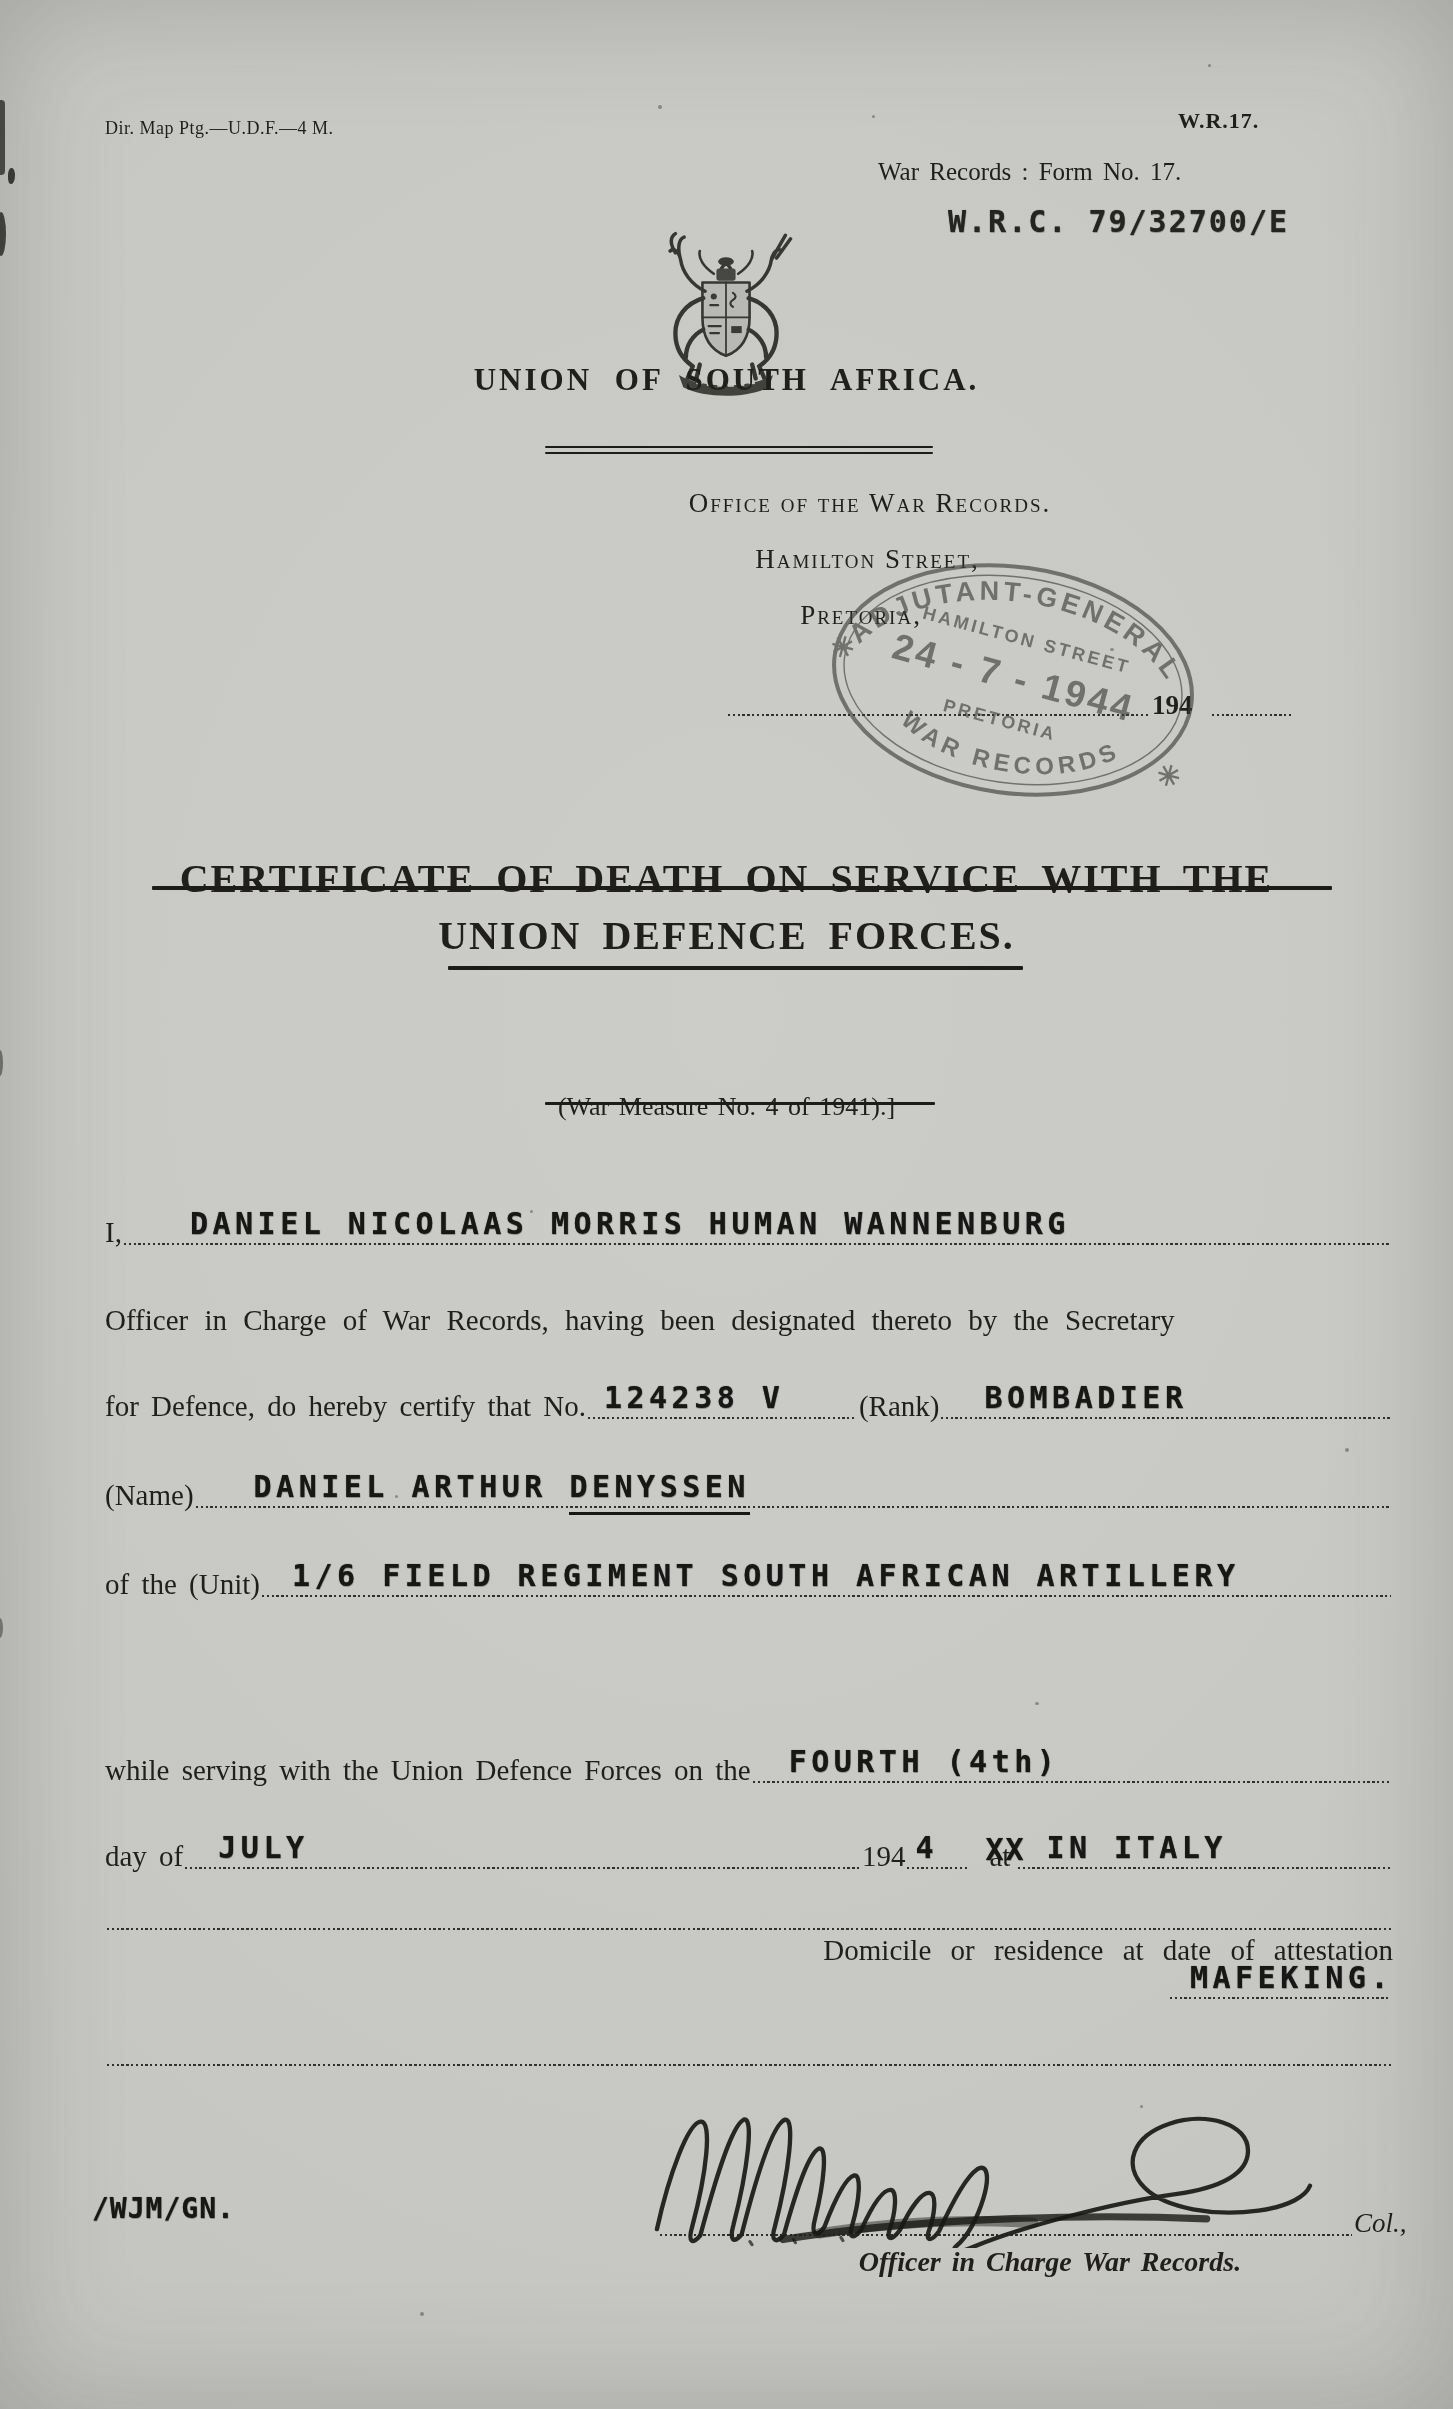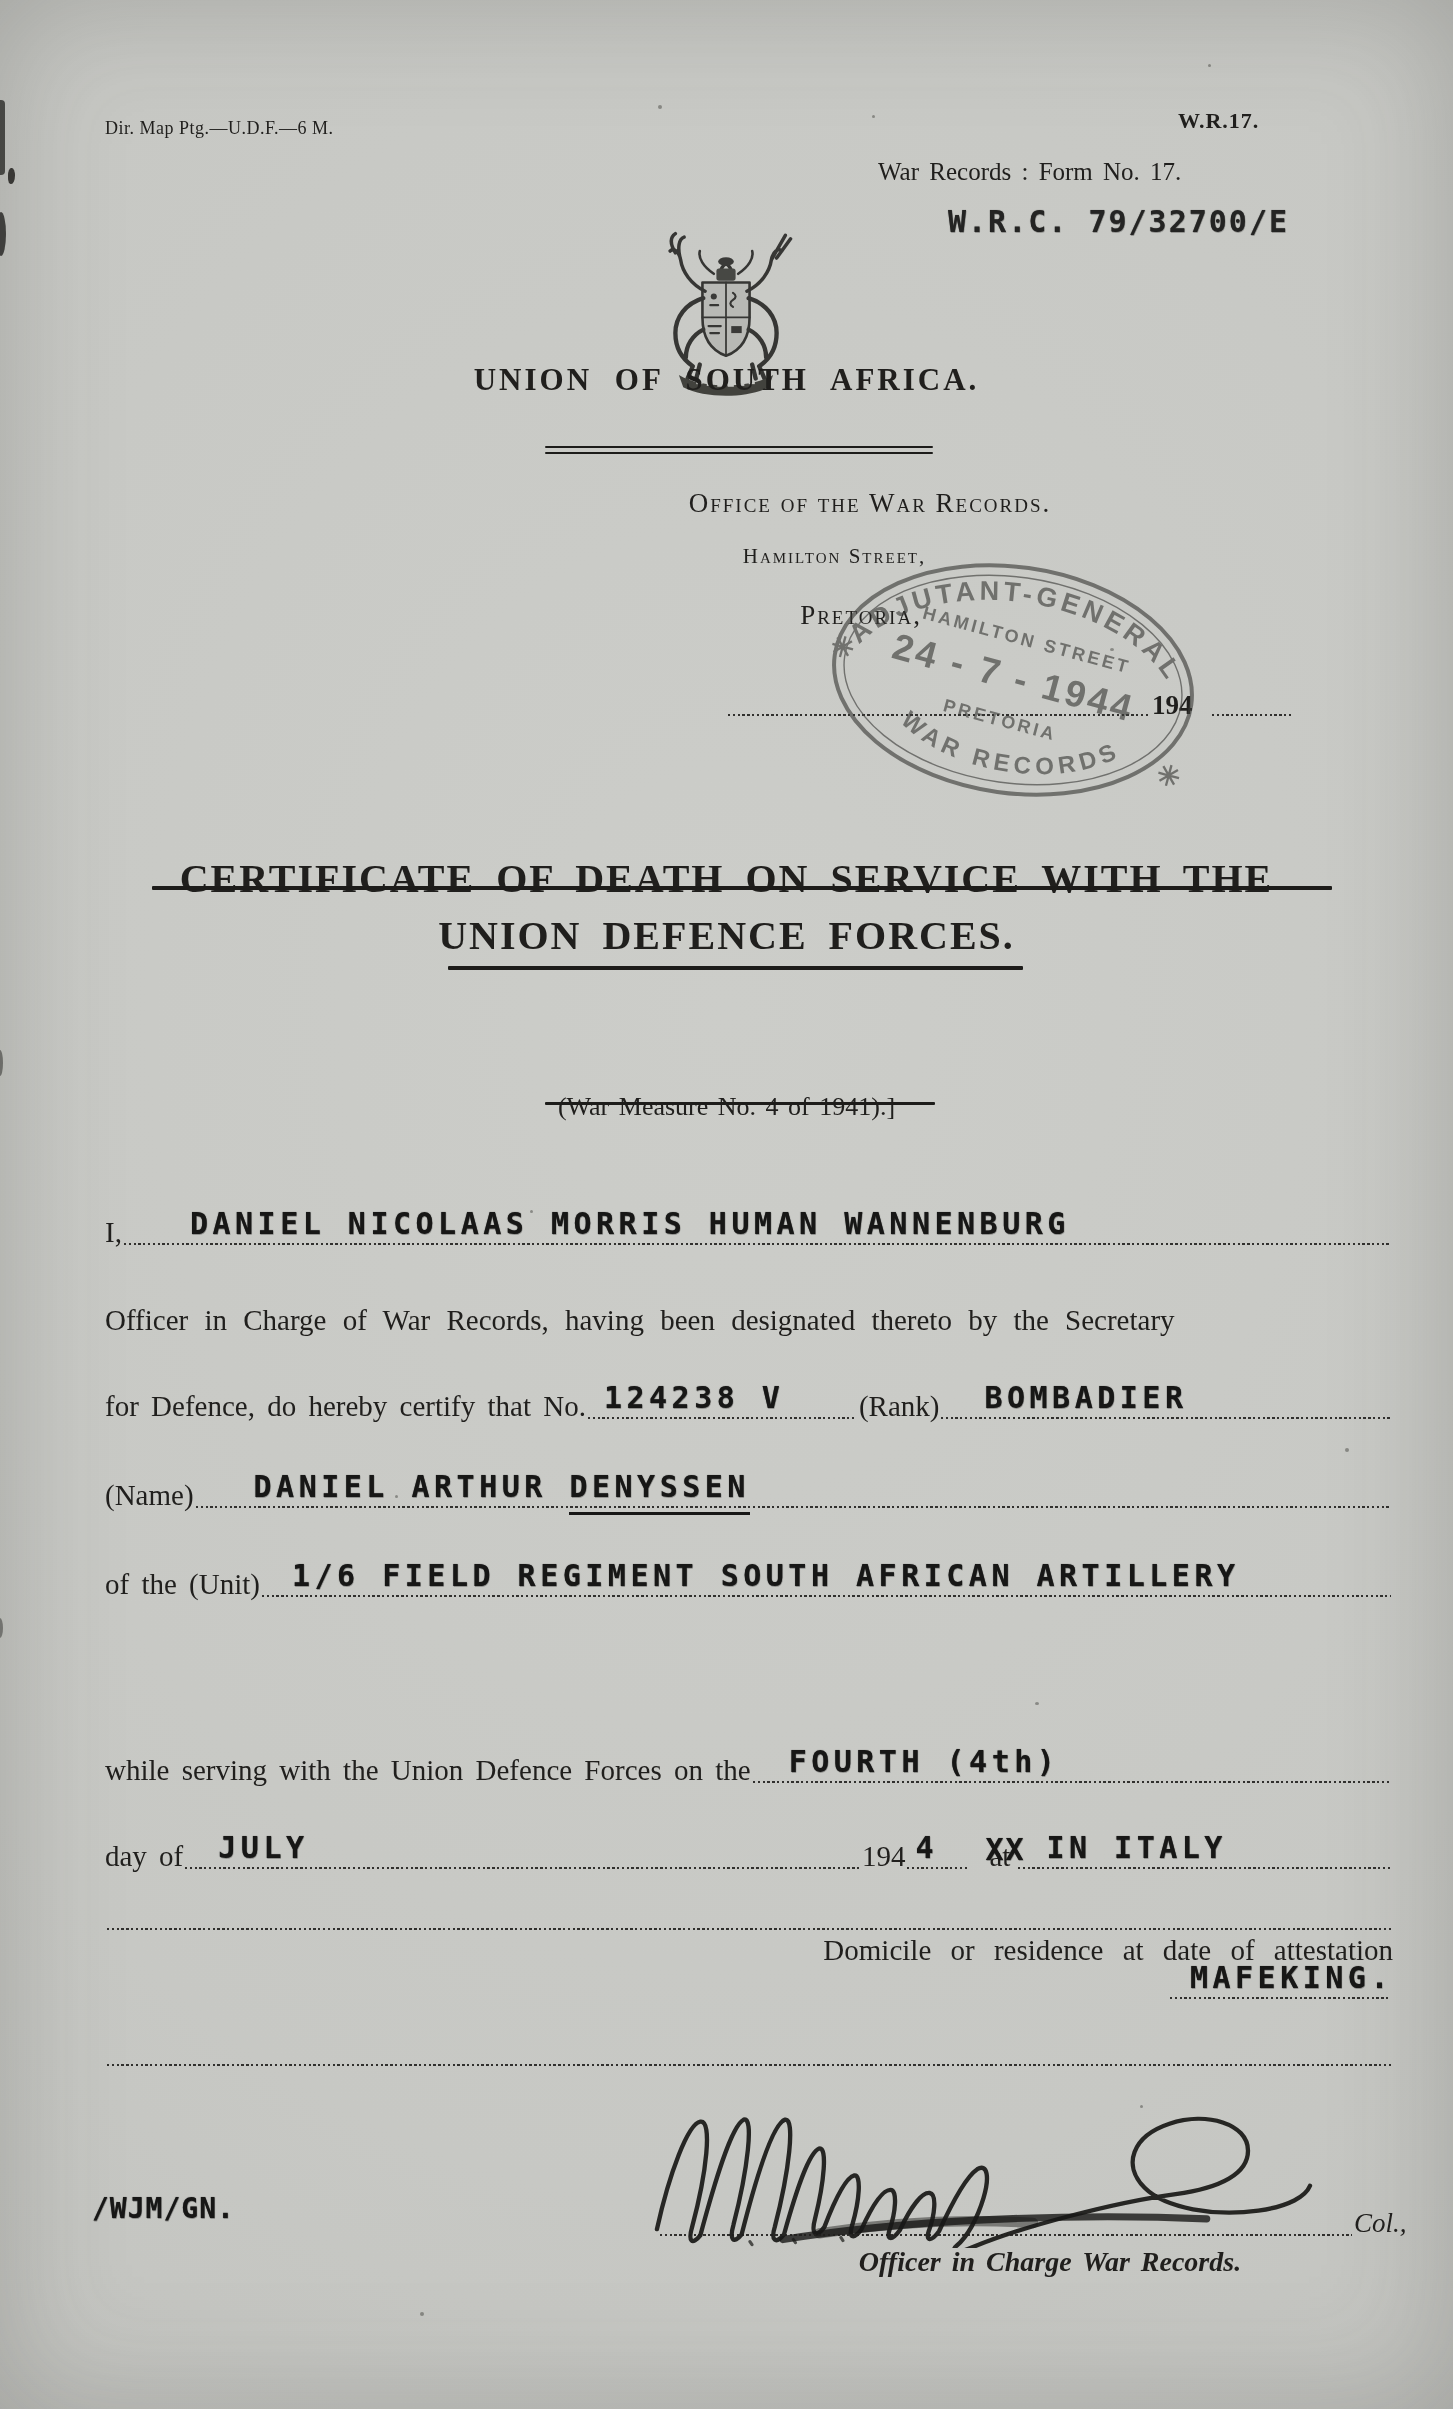--- a/index.html
+++ b/index.html
@@ -61,21 +61,21 @@
   <div class="speck" style="left:872px;top:115px;width:3px;height:3px;"></div>
   <div class="speck" style="left:1208px;top:64px;width:3px;height:3px;"></div>
   <div class="speck" style="left:1110px;top:648px;width:4px;height:3px;"></div>
   <div class="speck" style="left:530px;top:1210px;width:3px;height:3px;"></div>
   <div class="speck" style="left:1345px;top:1448px;width:4px;height:4px;"></div>
   <div class="speck" style="left:1035px;top:1702px;width:4px;height:3px;"></div>
   <div class="speck" style="left:420px;top:2312px;width:4px;height:4px;"></div>
   <div class="speck" style="left:1140px;top:2105px;width:3px;height:3px;"></div>
   <div class="speck" style="left:395px;top:1495px;width:3px;height:3px;"></div>
 
-  <div class="abs printed" style="left:105px;top:118px;font-size:18px;letter-spacing:.5px;">Dir. Map Ptg.—U.D.F.—6 M.</div>
+  <div class="abs printed" style="left:105px;top:118px;font-size:18px;letter-spacing:.5px;">Dir. Map Ptg.—U.D.F.—4 M.</div>
   <div class="abs printed" style="left:1178px;top:108px;font-size:22px;font-weight:bold;letter-spacing:1px;">W.R.17.</div>
   <div class="abs printed" style="left:878px;top:158px;font-size:25px;word-spacing:4px;">War Records : Form No. 17.</div>
   <div class="abs typed" style="left:948px;top:204px;font-size:30px;letter-spacing:2px;opacity:.92;">W.R.C. 79/32700/E</div>
 
   <svg class="abs" style="left:630px;top:220px;" width="192" height="200" viewBox="0 0 220 210">
     <g stroke="#272725" fill="none" stroke-linecap="round" stroke-linejoin="round" opacity=".9">
 
       <path d="M104 48 q6 -14 12 0" stroke-width="4"></path>
       <ellipse cx="110" cy="38" rx="9" ry="5" fill="#2b2b29" stroke="none"></ellipse>
       <rect x="99" y="46" width="22" height="14" rx="3" fill="#3a3a37" stroke="none"></rect>
@@ -105,21 +105,21 @@
       </g>
     </g>
   </svg>
 
   <div class="abs printed centered" style="top:362px;font-size:31px;letter-spacing:3px;word-spacing:12px;font-weight:bold;">UNION OF SOUTH AFRICA.</div>
 
   <div class="rule" style="left:545px;top:446px;width:388px;height:2px;"></div>
   <div class="rule" style="left:545px;top:452px;width:388px;height:2px;"></div>
 
   <div class="abs printed smallcaps" style="left:640px;top:488px;width:460px;text-align:center;font-size:27px;">Office of the War Records.</div>
-  <div class="abs printed smallcaps" style="left:607px;top:544px;width:455px;text-align:center;font-size:21px;">Hamilton Street,</div>
+  <div class="abs printed smallcaps" style="left:640px;top:544px;width:455px;text-align:center;font-size:27px;">Hamilton Street,</div>
   <div class="abs printed smallcaps" style="left:636px;top:600px;width:450px;text-align:center;font-size:27px;">Pretoria,</div>
 
   <div class="dots" style="left:728px;top:714px;width:420px;"></div>
   <div class="abs printed" style="left:1152px;top:690px;font-size:27px;font-weight:bold;">194</div>
   <div class="dots" style="left:1212px;top:714px;width:80px;"></div>
 
   <svg id="stamp" class="abs" style="left:798px;top:530px;" width="430" height="300" viewBox="0 0 430 300">
     <defs>
       <path id="arcTop" d="M 46 168 A 170 104 0 0 1 384 162"></path>
       <path id="arcBot" d="M 88 182 A 142 86 0 0 0 356 186"></path>

